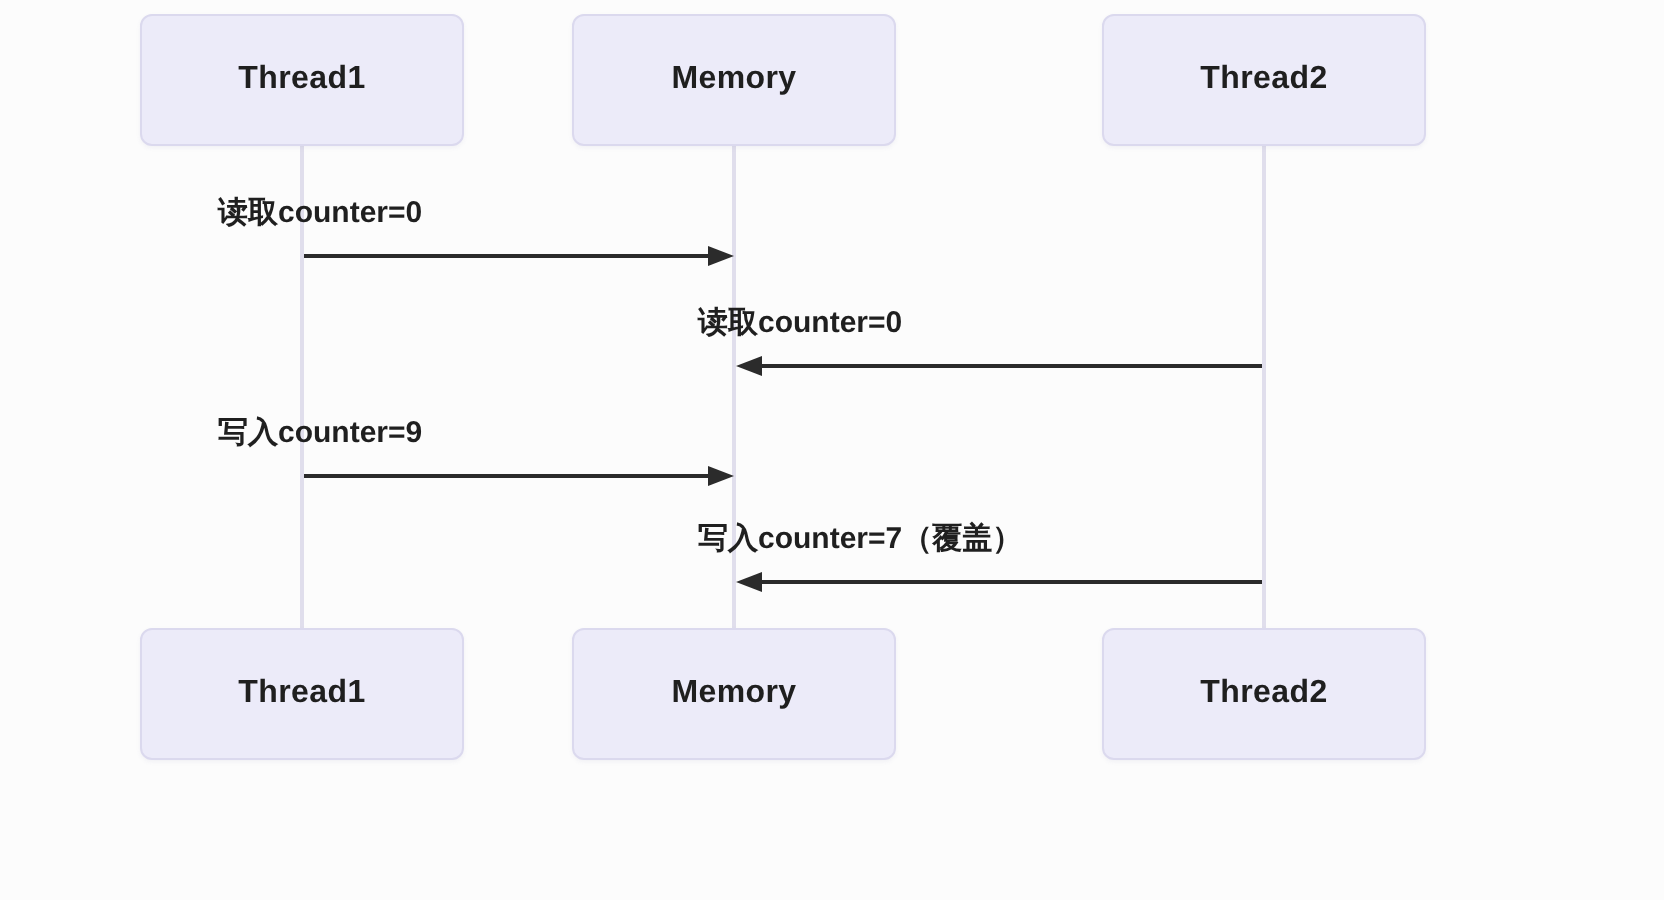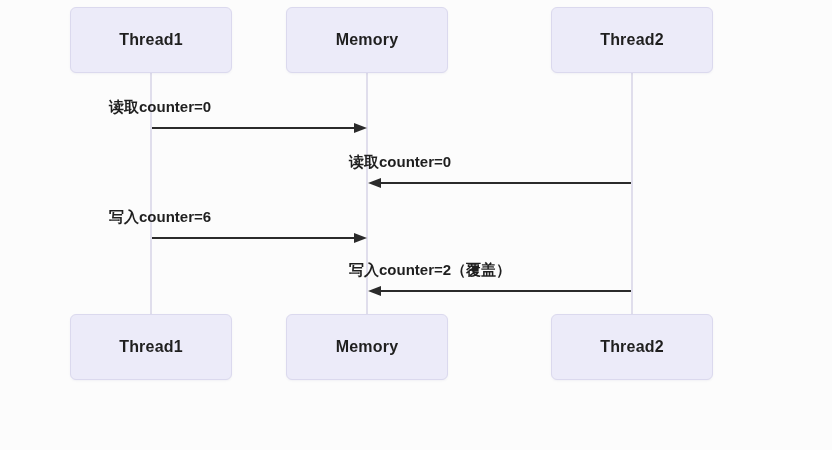--- a/index.html
+++ b/index.html
@@ -88,27 +88,27 @@
     <div class="msg-head right" style="left:354px;top:123px"></div>
   </div>
 
   <div>
     <div class="msg-label" style="left:349px;top:151px">读取counter=0</div>
     <div class="msg-line" style="left:381px;top:182px;width:250px"></div>
     <div class="msg-head left" style="left:368px;top:178px"></div>
   </div>
 
   <div>
-    <div class="msg-label" style="left:109px;top:206px">写入counter=6</div>
+    <div class="msg-label" style="left:109px;top:206px">写入counter=9</div>
     <div class="msg-line" style="left:152px;top:237px;width:202px"></div>
     <div class="msg-head right" style="left:354px;top:233px"></div>
   </div>
 
   <div>
-    <div class="msg-label" style="left:349px;top:259px">写入counter=2（覆盖）</div>
+    <div class="msg-label" style="left:349px;top:259px">写入counter=7（覆盖）</div>
     <div class="msg-line" style="left:381px;top:290px;width:250px"></div>
     <div class="msg-head left" style="left:368px;top:286px"></div>
   </div>
 
   <div class="actor" style="left:70px;top:314px">
     <span>Thread1</span>
   </div>
   <div class="actor" style="left:286px;top:314px">
     <span>Memory</span>
   </div>

